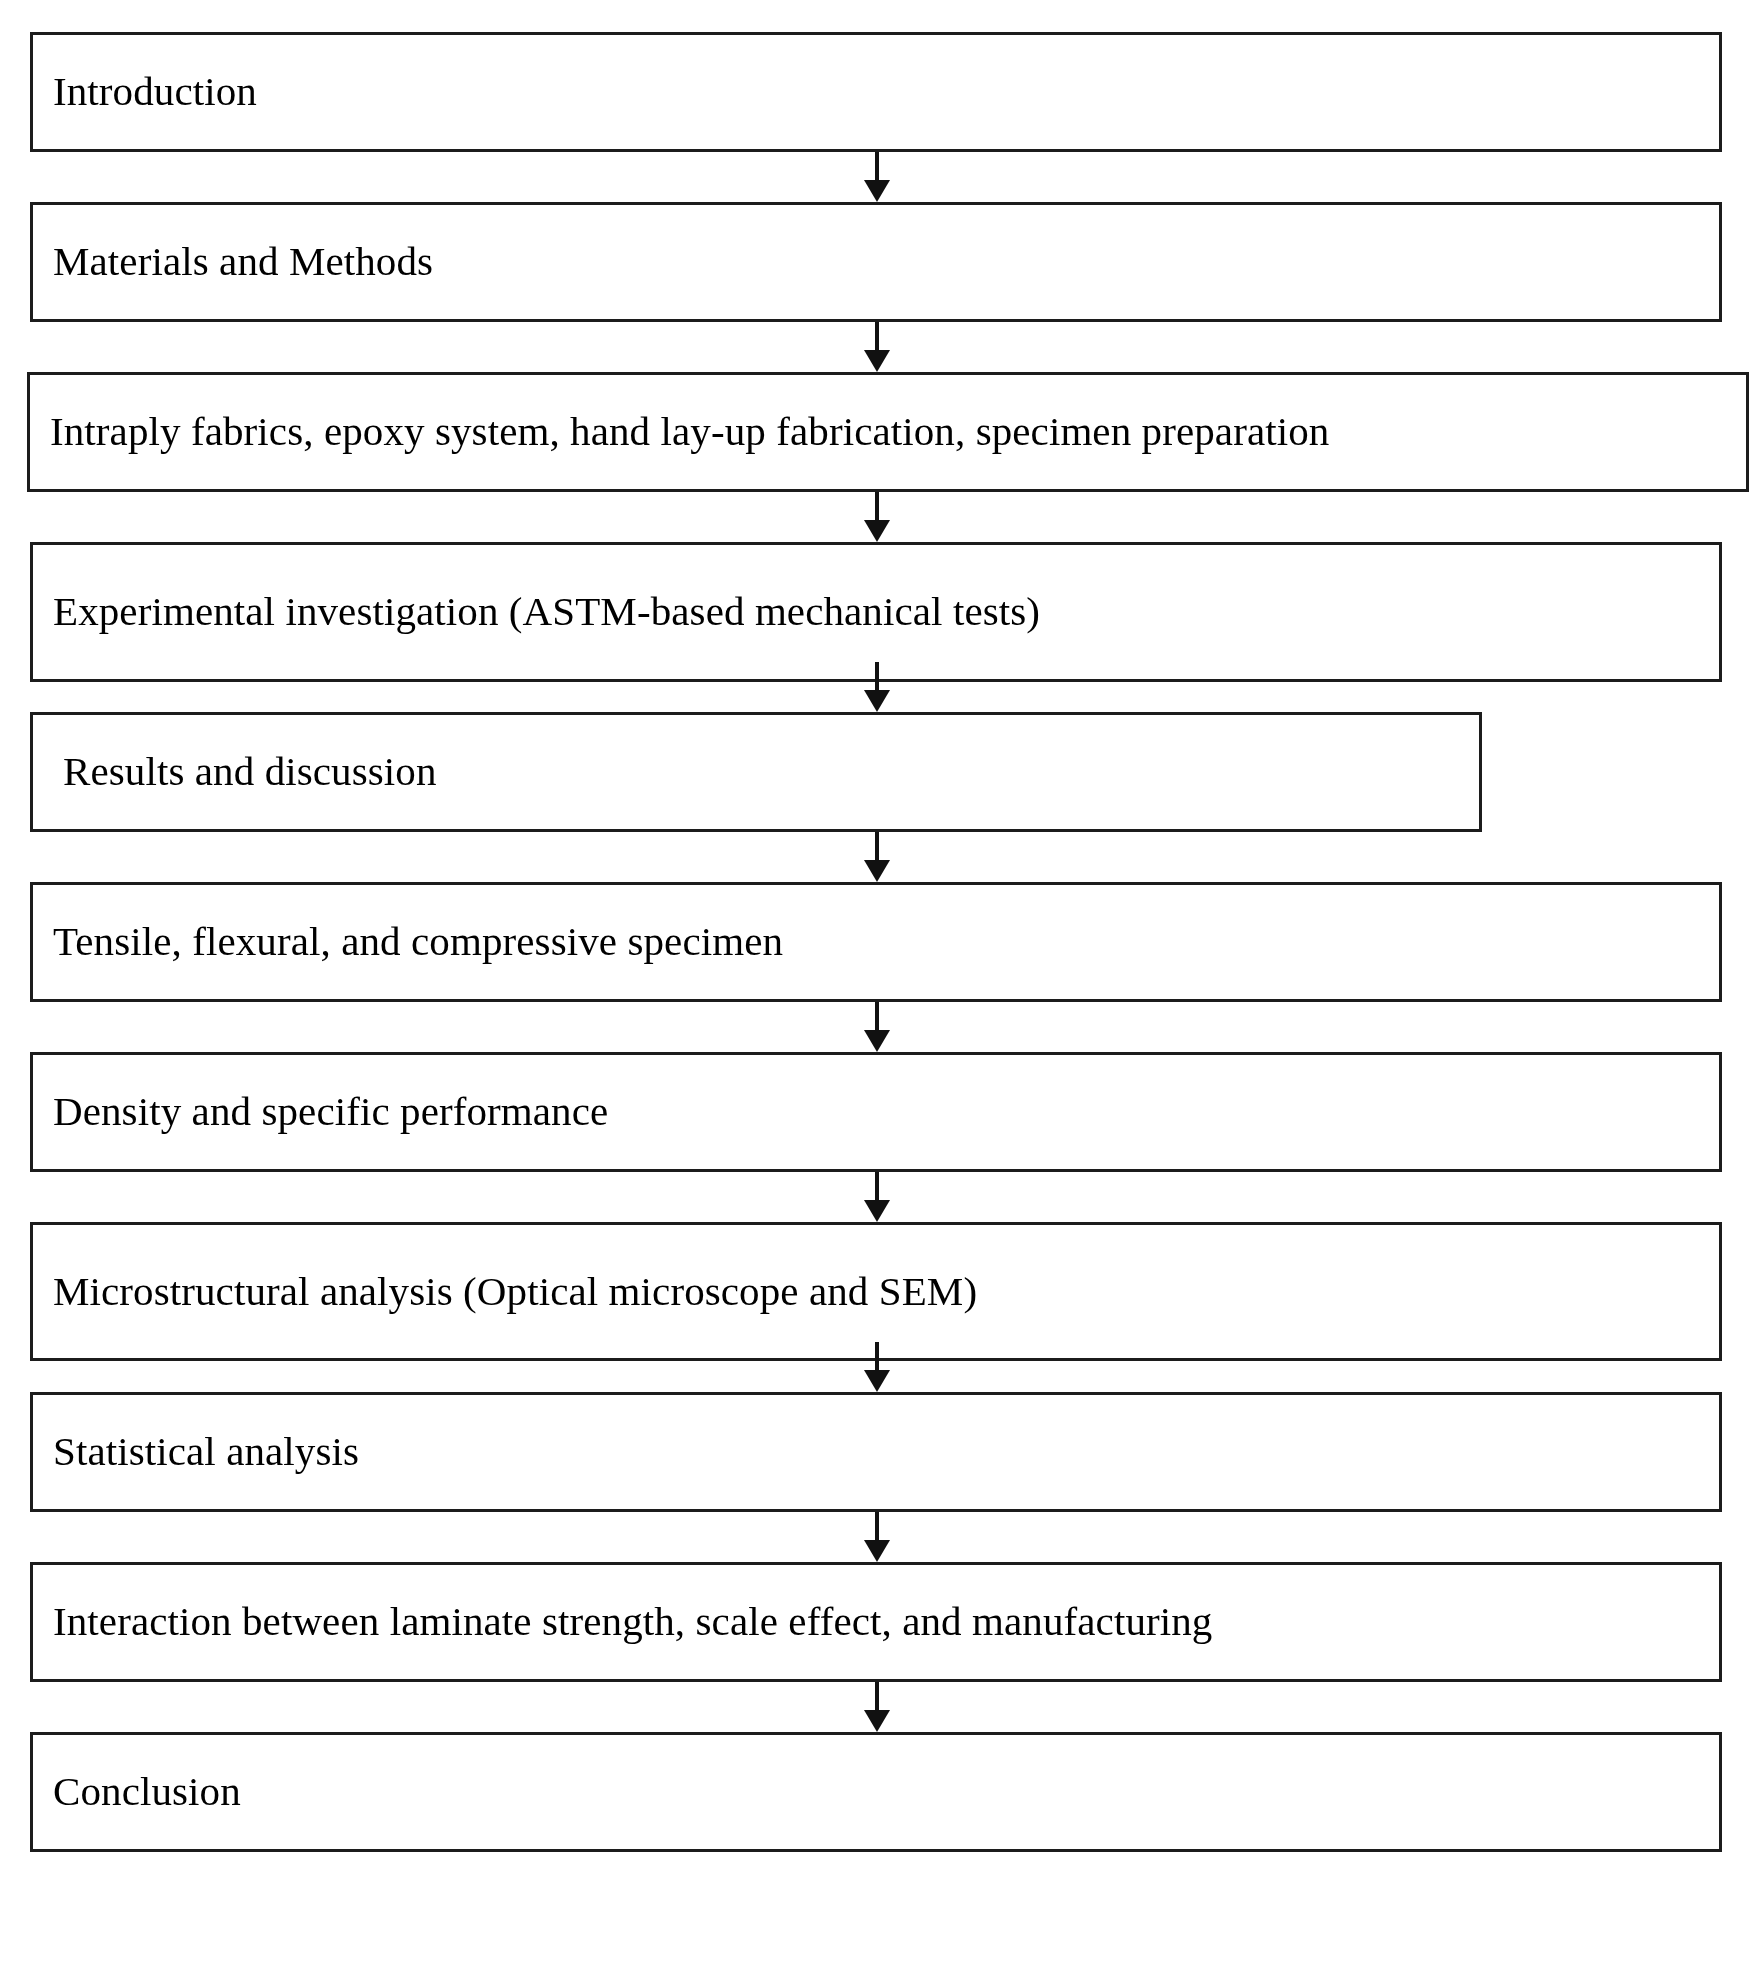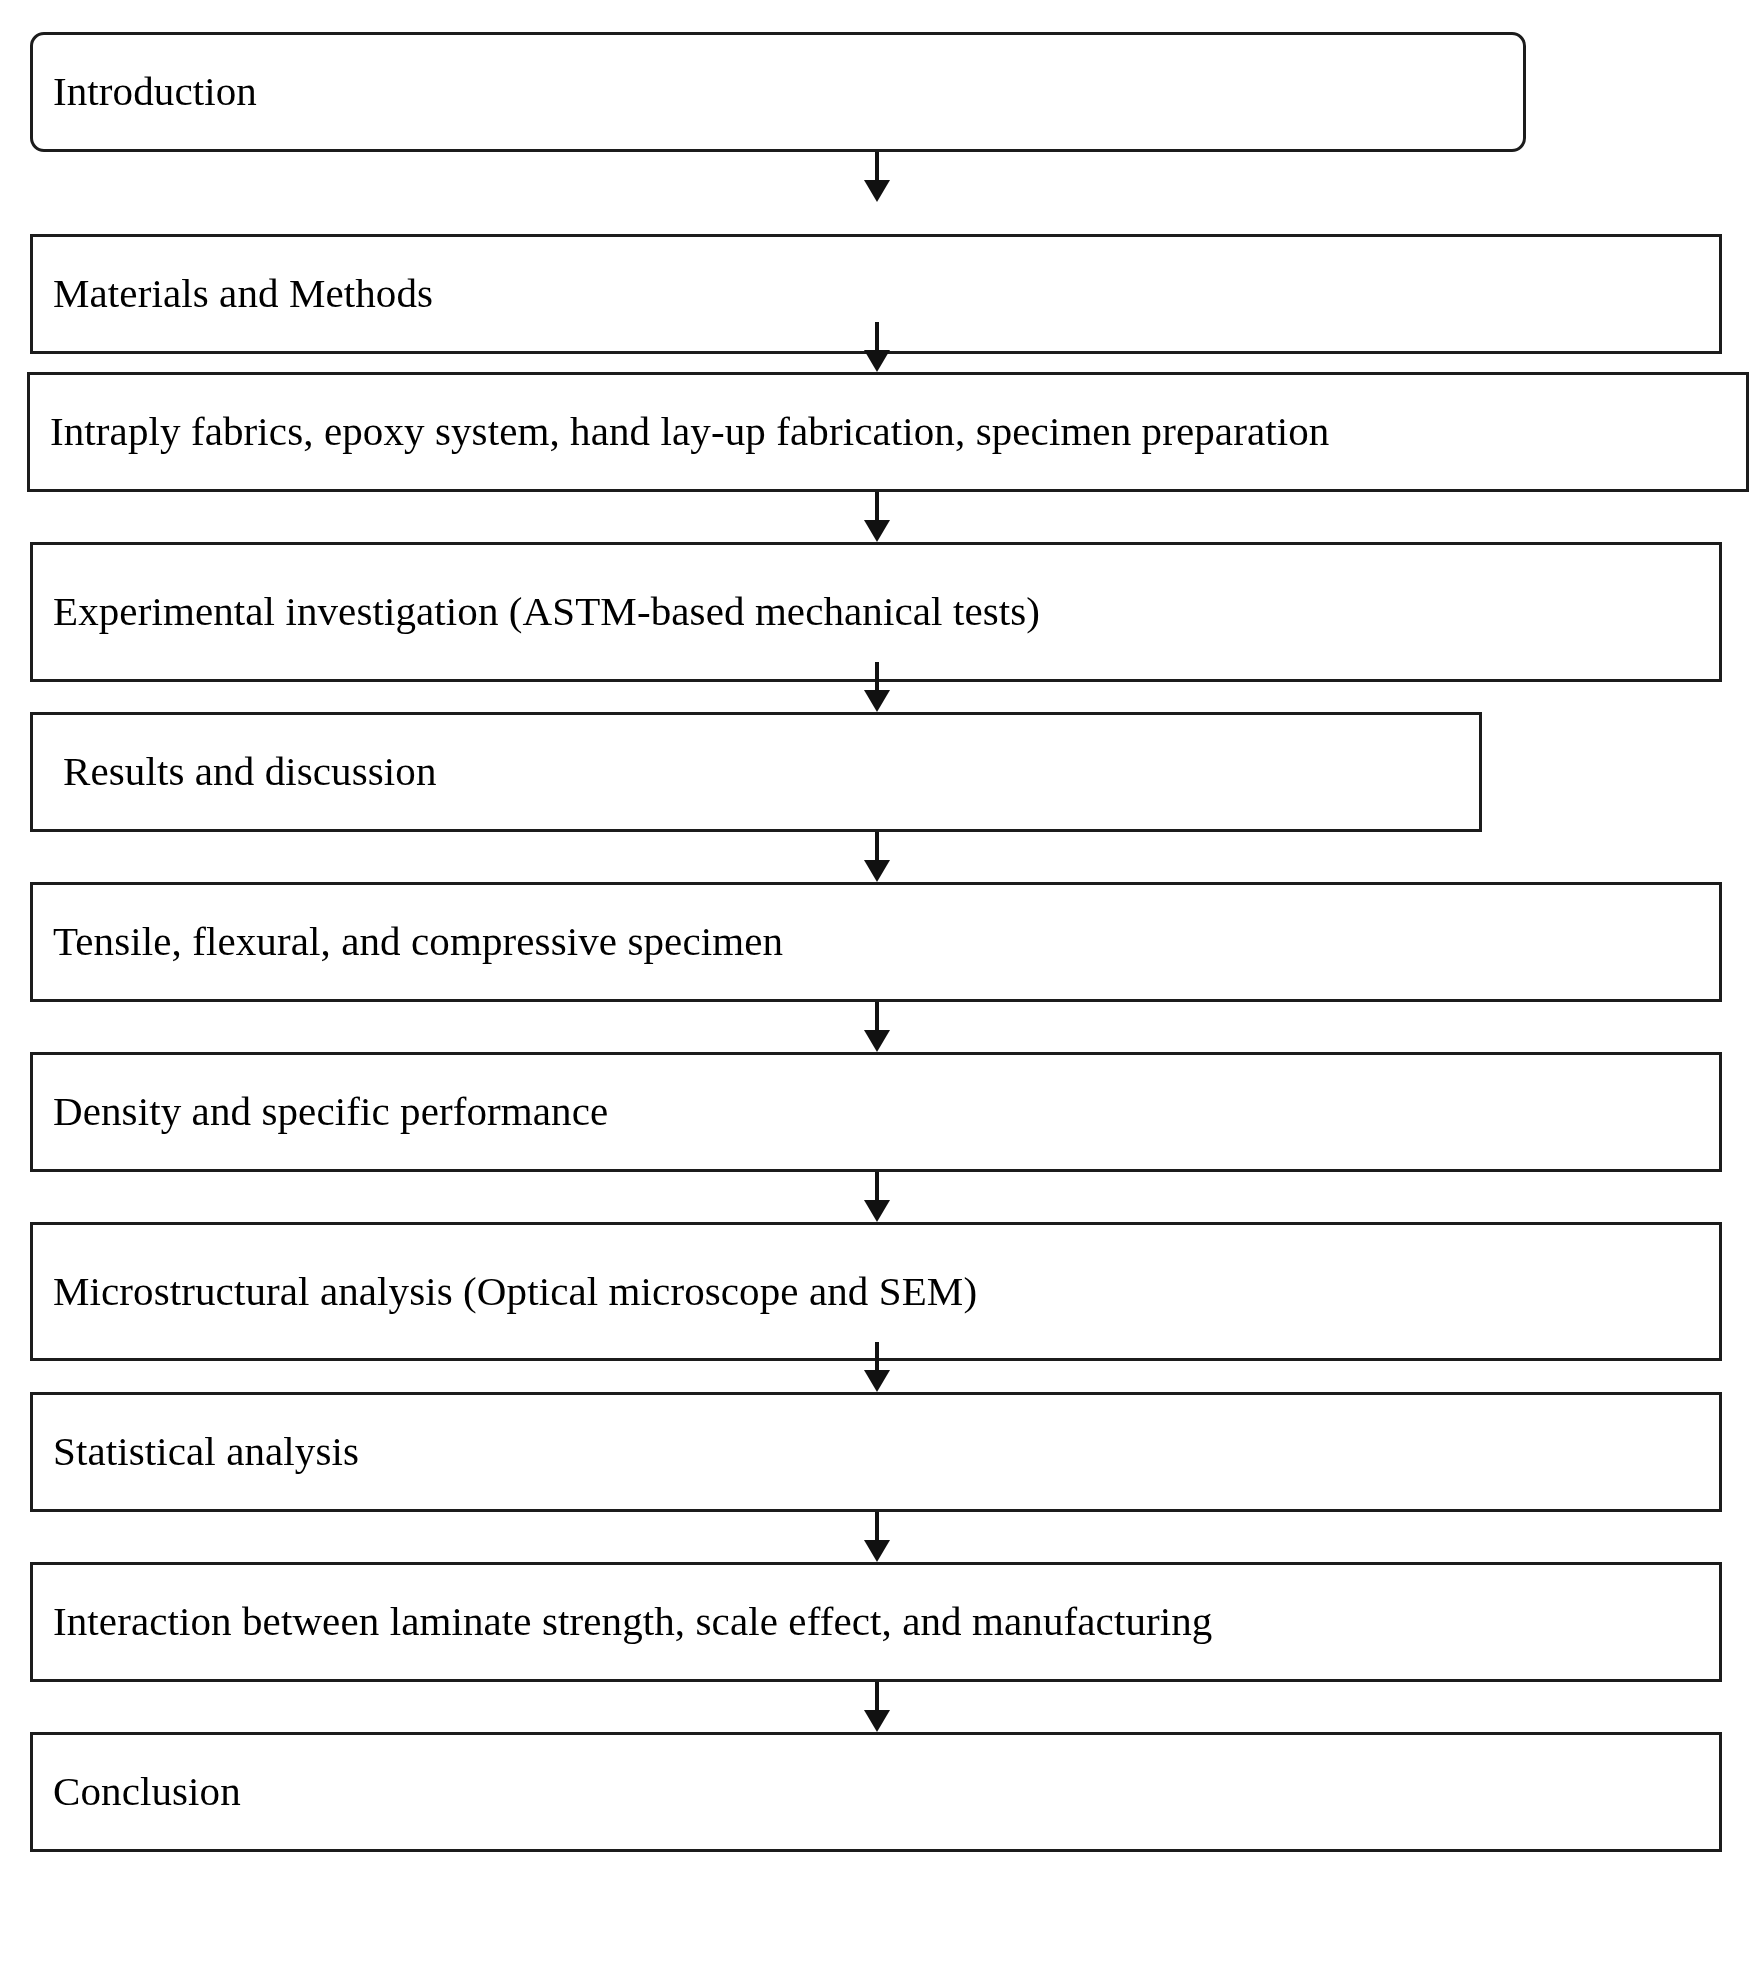--- a/index.html
+++ b/index.html
@@ -61,28 +61,28 @@
     border-left: 13px solid transparent;
     border-right: 13px solid transparent;
     border-top: 22px solid #111111;
   }
 </style>
 </head>
 <body>
 
 <div id="flowchart">
 
-<div class="flow-node" style="left: 30px; top: 32px; width: 1496px; height: 120px; border-radius: 14px;">
+<div class="flow-node" style="left: 30px; top: 32px; width: 1692px; height: 120px;">
       <span class="node-label">Introduction</span>
     </div>
     <div class="connector" style="left: 862px; top: 152px; height: 50px;">
       <div class="shaft" style="height: 30px;"></div>
       <div class="head" style="top: 28px;"></div>
     </div>
-    <div class="flow-node" style="left: 30px; top: 202px; width: 1692px; height: 120px; margin-top: 32px;">
+    <div class="flow-node" style="left: 30px; top: 202px; width: 1692px; height: 120px;">
       <span class="node-label">Materials and Methods</span>
     </div>
     <div class="connector" style="left: 862px; top: 322px; height: 50px;">
       <div class="shaft" style="height: 30px;"></div>
       <div class="head" style="top: 28px;"></div>
     </div>
     <div class="flow-node" style="left: 27px; top: 372px; width: 1722px; height: 120px;">
       <span class="node-label">Intraply fabrics, epoxy system, hand lay-up fabrication, specimen preparation</span>
     </div>
     <div class="connector" style="left: 862px; top: 492px; height: 50px;">

